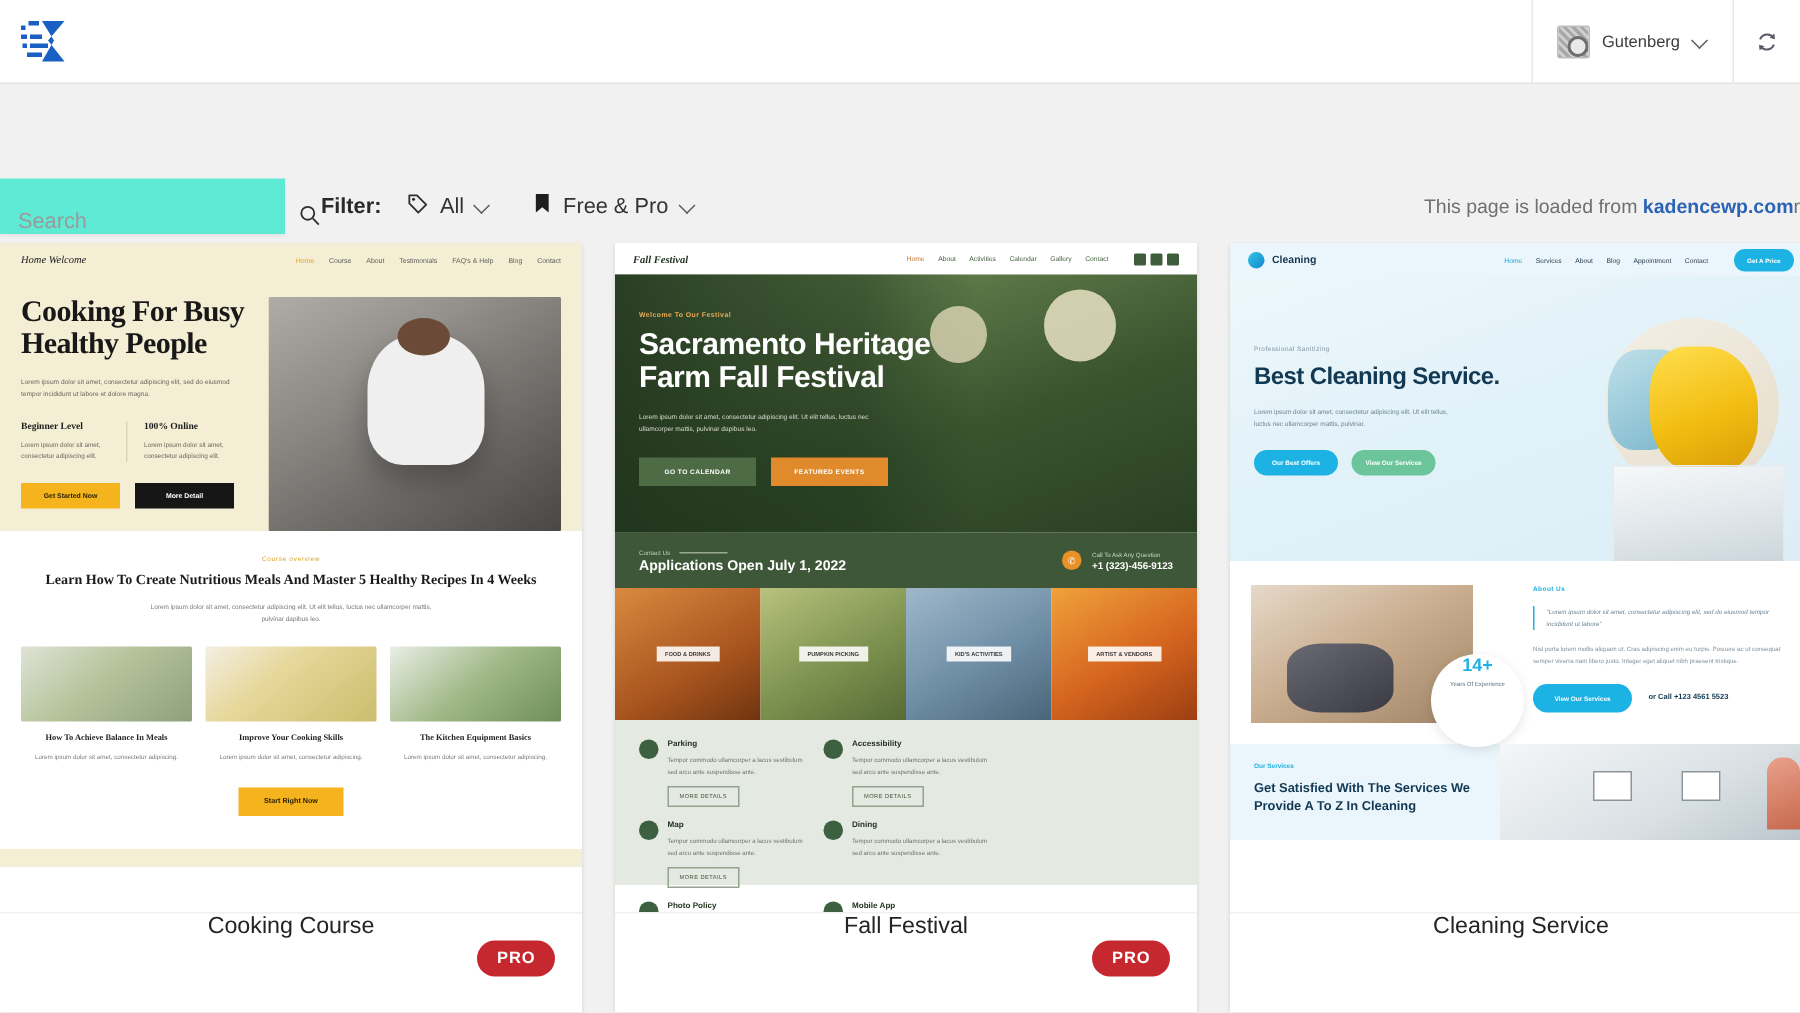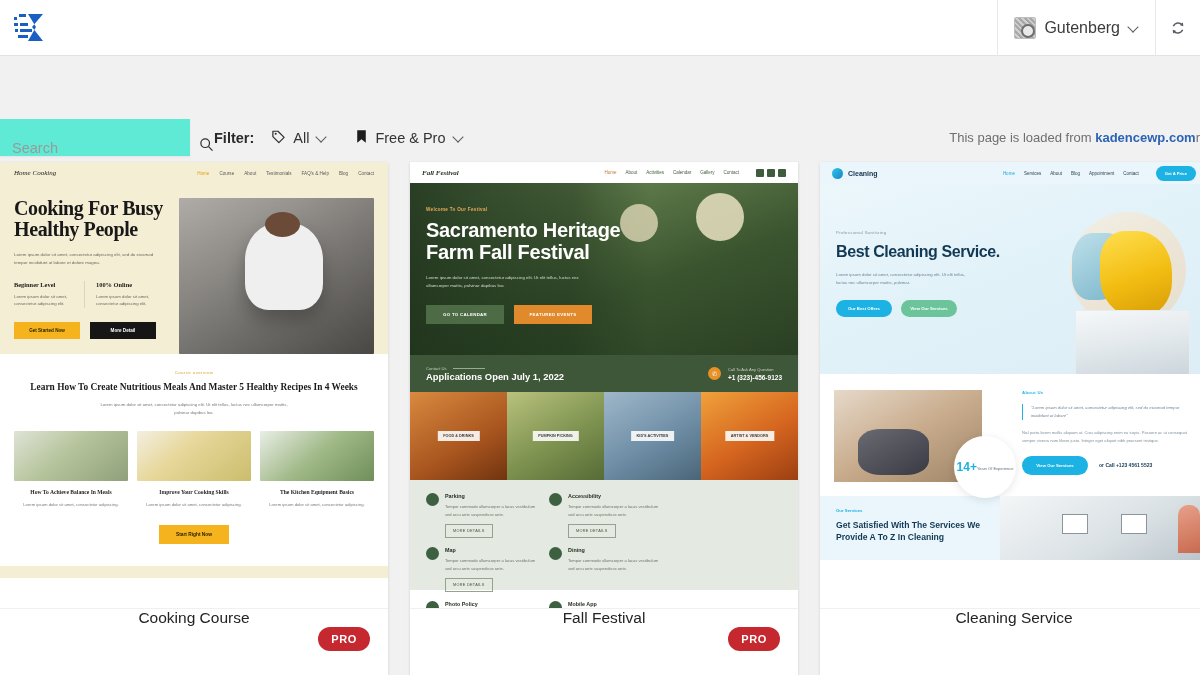--- a/index.html
+++ b/index.html
@@ -31,21 +31,21 @@
     background:
       repeating-linear-gradient(45deg, #a8a8a8 0 2px, #cfcfcf 2px 4px);
     position: relative; overflow: hidden;
     border: 1px solid #bdbdbd;
   }
   .theme-thumb::after {
     content: ""; position: absolute; left: 6px; top: 6px;
     width: 10px; height: 10px; border-radius: 50%;
     border: 2px solid #6e6e6e; background: #e9e9e9;
   }
-  .theme-name { font-size: 16px; color: #3c3c3c; }
+  .theme-name { font-size: 11px; color: #3c3c3c; }
   .chev { width: 11px; height: 11px; position: relative; display: inline-block; }
   .chev::before {
     content: ""; position: absolute; left: 1px; top: 1px;
     width: 7px; height: 7px;
     border-right: 1.6px solid #5b5b5b; border-bottom: 1.6px solid #5b5b5b;
     transform: rotate(45deg);
   }
   .refresh-btn {
     width: 45px; height: 56px; display: flex; align-items: center;
     justify-content: center; border-left: 1px solid #e8e8e8; cursor: pointer;
@@ -265,21 +265,21 @@
     width: 148px; height: 92px; position: relative;
     background: linear-gradient(150deg,#e6d9c9,#c8ab8c 50%,#9e8467);
   }
   .cl-ab-vac {
     position: absolute; left: 16%; bottom: 8%; width: 48%; height: 50%;
     border-radius: 32%; background: linear-gradient(150deg,#6a6a73,#3a3a44);
   }
   .cl-badge {
     position: absolute; right: -34px; bottom: -16px; width: 62px; height: 62px;
     background: #fff; border-radius: 50%; box-shadow: 0 2px 8px rgba(0,0,0,.10);
-    display: flex; flex-direction: row; align-items: center; justify-content: center;
+    display: flex; flex-direction: column; align-items: center; justify-content: flex-start;
   }
   .cl-badge-n { font-size: 12px; font-weight: bold; color: #1cb2e3; }
   .cl-badge-t { margin-top: 3px; font-size: 4px; color: #5d7382; text-align: center; line-height: 1.45; }
   .cl-ab-right { flex: 1; padding-left: 40px; }
   .cl-ab-k { font-size: 4.3px; font-weight: bold; color: #1cb2e3; letter-spacing: .3px; }
   .cl-ab-h { margin-top: 7px; font-size: 9.6px; font-weight: bold; line-height: 1.35; color: #123954; }
   .cl-quote { margin-top: 9px; border-left: 1.5px solid #1cb2e3; padding-left: 8px; font-size: 4.2px; line-height: 1.9; color: #6d8494; font-style: italic; }
   .cl-ab-b { margin-top: 9px; font-size: 4.1px; line-height: 1.9; color: #7f929f; }
   .cl-ab-row { display: flex; align-items: center; gap: 11px; margin-top: 11px; }
   .cl-ab-btn { background: #1cb2e3; color: #fff; font-size: 4.3px; font-weight: bold; padding: 7px 0; width: 66px; text-align: center; border-radius: 11px; }
@@ -369,21 +369,21 @@
       <span>This page is loaded from </span><b>kadencewp.com</b><span>r</span>
     </div>
   </div>
 
   <div class="grid">
 
     <div class="card">
       <div class="card-preview">
         <div class="mini">
           <div class="ck-nav">
-            <span class="ck-logo">Home Cooking</span>
+            <span class="ck-logo">Home Welcome</span>
             <div class="ck-menu">
               <span class="act">Home</span>
               <span>Course</span>
               <span>About</span>
               <span>Testimonials</span>
               <span>FAQ's &amp; Help</span>
               <span>Blog</span>
               <span>Contact</span>
             </div>
           </div>

